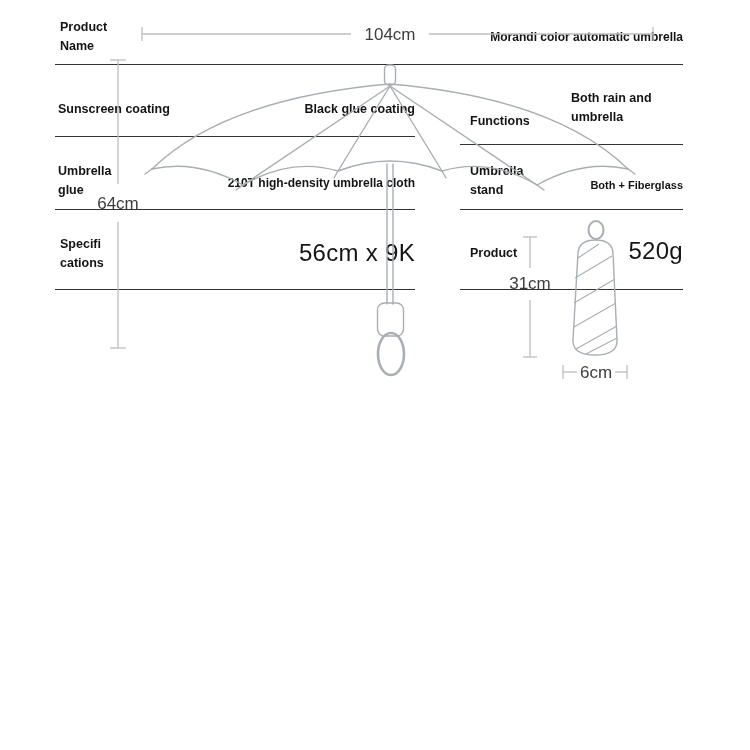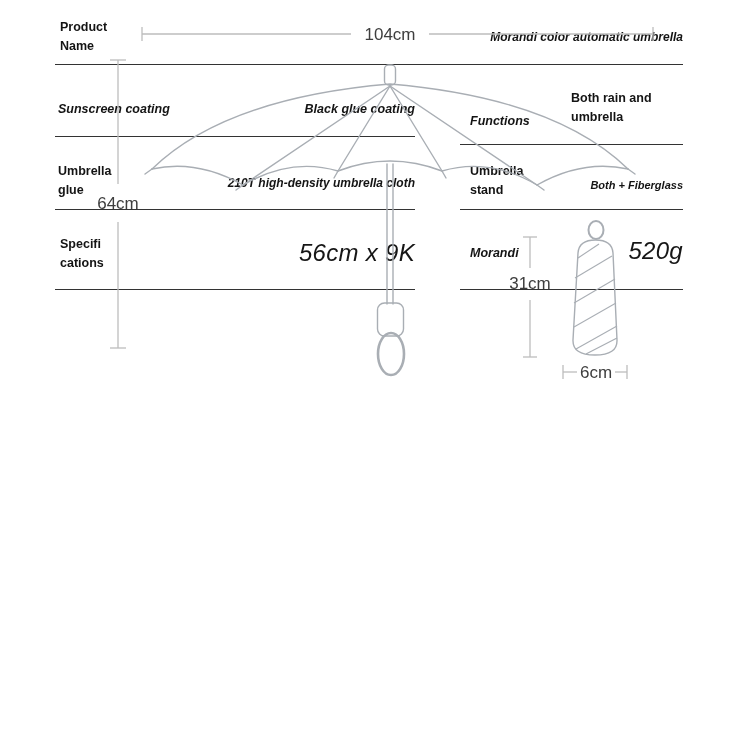--- a/index.html
+++ b/index.html
@@ -7,21 +7,21 @@
   body {
     background:#ffffff;
     font-family:"Liberation Sans", sans-serif;
     color:#161616;
     position:relative;
     overflow:hidden;
   }
   .abs { position:absolute; }
   .lbl { font-weight:bold; font-size:12.5px; line-height:1.5; color:#141414; }
   .val { font-weight:bold; font-size:12.5px; line-height:1.55; color:#141414; }
-  .nowrap { white-space:nowrap;font-style:italic; }
+  .nowrap { white-space:nowrap; }
   .center { text-align:left; }
   .right { text-align:right; }
   .big { font-size:24px; font-weight:400; letter-spacing:0.3px; }
   .small { font-size:11px; }
   .rule { position:absolute; height:1px; background:#333333; }
   .diagram-svg { position:absolute; left:0; top:340; }
   .art { stroke:#a9aeb4; fill:none; stroke-width:1.4; stroke-linecap:round; }
   .dim { stroke:#bdbdbd; fill:none; stroke-width:1.3; }
   .dim-text { font-family:"Liberation Sans", sans-serif; font-size:17px; fill:#3e3e3e; text-anchor:middle; }
   .hatch { stroke:#a9aeb4; fill:none; stroke-width:1.1; }
@@ -46,21 +46,21 @@
 <div class="rule" style="left:55px; top:289px; width:360px;"></div>
 
 <div class="abs lbl nowrap" style="left:470px; top:112px;">Functions</div>
 <div class="abs val center" style="right:67px; top:89px; width:112px;">Both rain and umbrella</div>
 <div class="rule" style="left:460px; top:144px; width:223px;"></div>
 
 <div class="abs lbl center" style="left:470px; top:162px; width:66px;">Umbrella stand</div>
 <div class="abs val nowrap right small" style="right:67px; top:177px;">Both + Fiberglass</div>
 <div class="rule" style="left:460px; top:209px; width:223px;"></div>
 
-<div class="abs lbl nowrap" style="left:470px; top:244px;">Morandi</div>
+<div class="abs lbl nowrap" style="left:470px; top:244px;">Product</div>
 <div class="abs big nowrap right" style="right:67px; top:237px;">520g</div>
 <div class="rule" style="left:460px; top:289px; width:223px;"></div>
 
 <svg class="diagram-svg" width="750" height="410" viewBox="0 340 750 410">
 
   <g>
     <line class="dim" x1="142" y1="374" x2="351" y2="374"></line>
     <line class="dim" x1="429" y1="374" x2="653" y2="374"></line>
     <line class="dim" x1="142" y1="367" x2="142" y2="381"></line>
     <line class="dim" x1="653" y1="367" x2="653" y2="381"></line>

